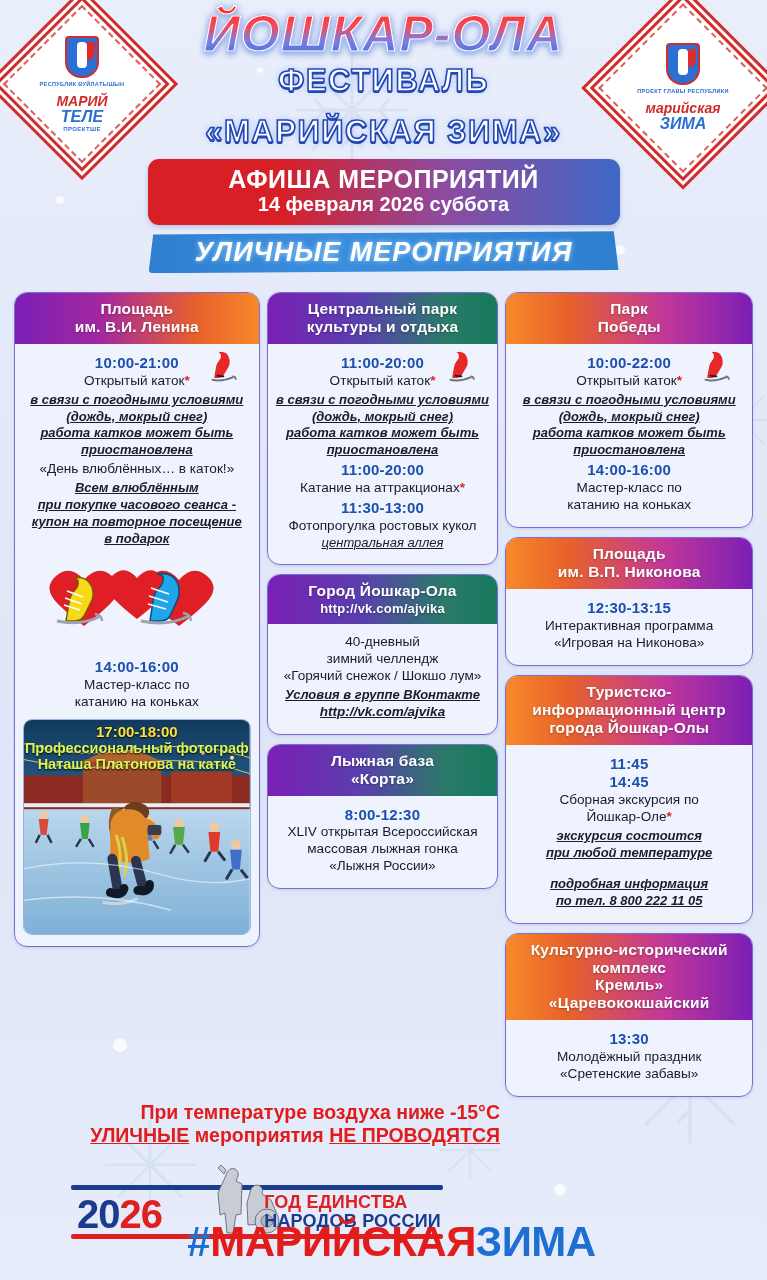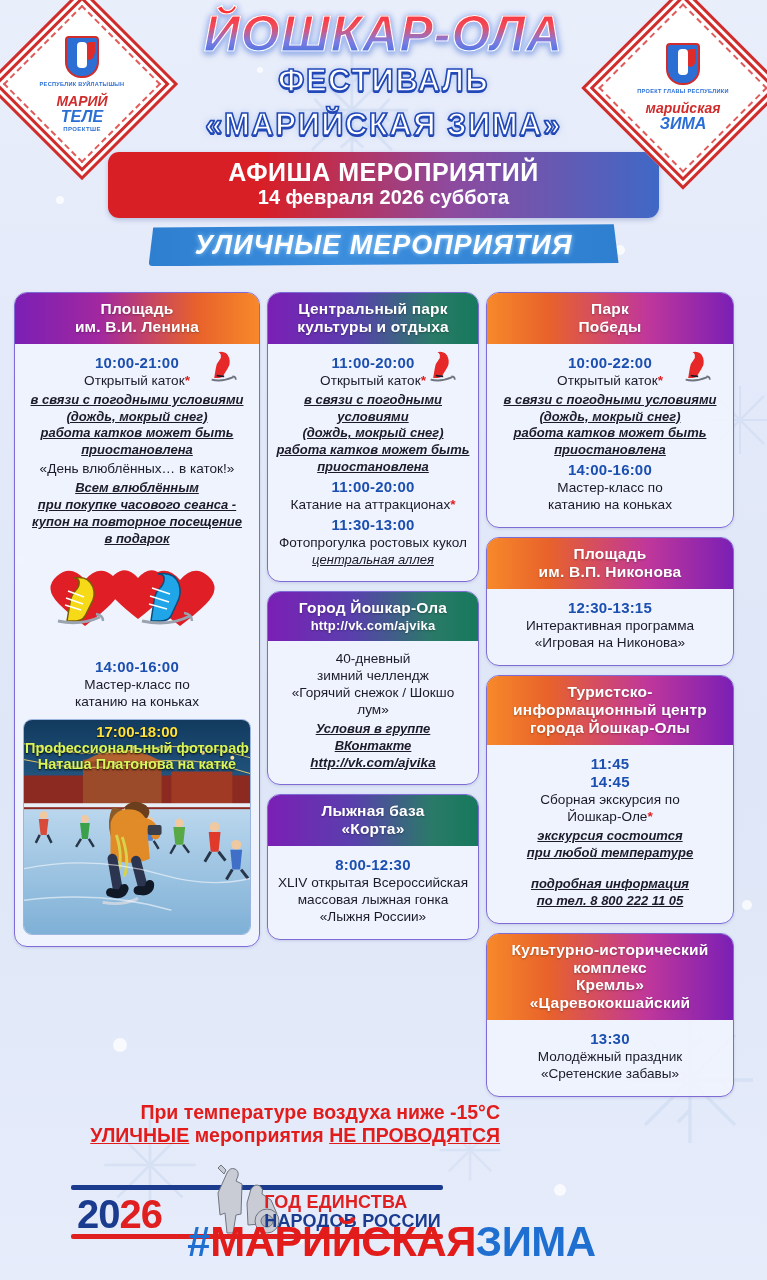--- a/index.html
+++ b/index.html
@@ -113,25 +113,25 @@
 
   .title-fest, .title-fest2 {
     text-align: center;
     font-weight: 900;
     color: #ffffff;
     letter-spacing: 1.5px;
     -webkit-text-stroke: 1.6px #2248b8;
     text-shadow: 0 2px 0 #2248b8, 0 0 6px rgba(90,140,230,.5);
   }
   .title-fest  { font-size: 31px; margin-top: 4px; }
-  .title-fest2 { font-size: 31px; margin-top: 8px; }
+  .title-fest2 { font-size: 31px; margin-top: 15px; }
 
   .afisha-banner {
     margin: 9px auto 0;
-    width: 551px;
+    width: 472px;
     border-radius: 11px;
     background: linear-gradient(90deg, #d81f26 0%, #d81f26 28%, #8e4a9e 62%, #3f68c6 100%);
     padding: 7px 10px 9px;
     box-shadow: 0 2px 5px rgba(30,60,140,.25);
   }
   .afisha-title {
     text-align: center; color: #fff; font-weight: 900;
     font-size: 25px; letter-spacing: .5px; line-height: 1.05;
   }
   .afisha-date {
@@ -161,21 +161,21 @@
   .board {
     position: relative;
     z-index: 2;
     display: flex;
     gap: 7px;
     padding: 0 14px;
     align-items: flex-start;
   }
   .col { display: flex; flex-direction: column; gap: 9px; }
   .col1 { width: 246px; }
-  .col2 { width: 212px; }
+  .col2 { width: 232px; }
   .col3 { width: 248px; }
 
   .card {
     border-radius: 13px;
     border: 1.4px solid #7e6bd6;
     background: rgba(240,243,253,.93);
     overflow: hidden;
     box-shadow: 0 1px 3px rgba(60,70,150,.16);
   }
   .card-head {

